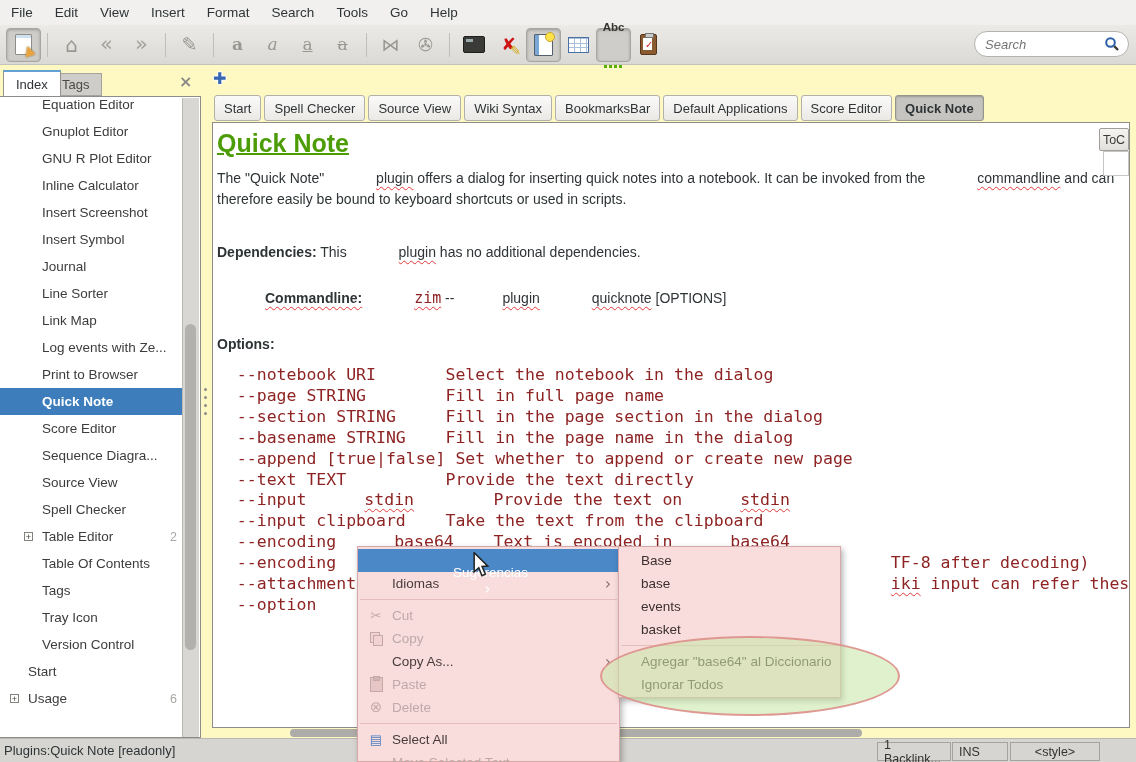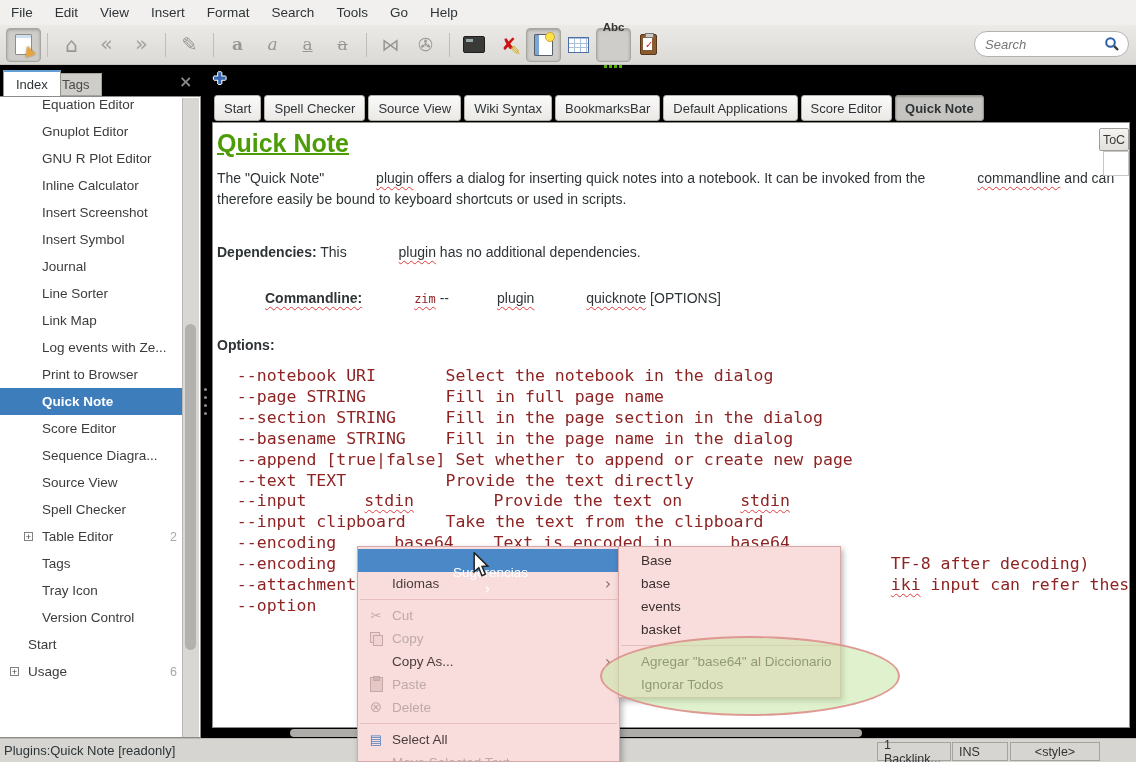--- a/index.html
+++ b/index.html
@@ -1,16 +1,16 @@
 <!DOCTYPE html>
 <html><head>
 <meta charset="utf-8">
 <style>
   html,body{margin:0;padding:0;}
-  .win{position:relative;width:1136px;height:762px;background:#000000;overflow:hidden;
+  .win{position:relative;width:1136px;height:762px;background:#fef9c3;overflow:hidden;
        font-family:"Liberation Sans",sans-serif;color:#2e3436;}
   
   .menubar{position:absolute;left:0;top:0;width:1136px;height:25px;background:#f1f0ee;
            display:flex;align-items:center;border-bottom:1px solid #e4e3df;}
   .mb-item{padding:4px 11px;font-size:13.5px;color:#2e3436;}
   
   .toolbar{position:absolute;left:0;top:25px;width:1136px;height:40px;
            background:linear-gradient(#eceae7,#dbd9d5);border-bottom:1px solid #c4c2bd;
            display:flex;align-items:center;padding:0 6px;box-sizing:border-box;}
   .tbtn{width:33px;height:32px;border-radius:4px;display:flex;align-items:center;justify-content:center;
@@ -90,21 +90,21 @@
   .h1{font-size:25px;font-weight:bold;color:#4c9c06;text-decoration:underline;
       text-decoration-thickness:2px;margin:1px 0 10px 0;display:inline-block;}
   .para{font-size:14px;line-height:21px;max-width:904px;}
   .p-dep{margin-top:32px;}
   .p-cmd{margin-top:25px;}
   .p-opt{margin-top:25px;}
   .b{font-weight:bold;}
   .wavy{text-decoration-line:underline;text-decoration-style:wavy;text-decoration-color:#e23a3a;
         text-decoration-thickness:1px;text-underline-offset:2.5px;padding-left:48px;}
   .b.wavy{text-decoration-line:underline;}
-  .imono{font-family:"DejaVu Sans Mono",monospace;color:#8e2323;font-size:12px;}
+  .imono{font-family:"DejaVu Sans Mono",monospace;color:#8e2323;font-size:15px;}
   .code{margin-top:10px;font-family:"DejaVu Sans Mono",monospace;font-size:16.5px;line-height:20.9px;
         color:#8e2323;white-space:pre;}
   .toc-btn{position:absolute;left:1099px;top:128px;width:30px;height:23px;background:linear-gradient(#f5f4f2,#e2e0dc);
            border:1px solid #a09e99;border-radius:2px;font-size:12.5px;display:flex;align-items:center;
            justify-content:center;color:#3a3a36;z-index:6;box-sizing:border-box;}
   .toc-panel{position:absolute;left:1103px;top:151px;width:26px;height:25px;background:#fff;
              border:1px solid #c8c6c2;z-index:6;box-sizing:border-box;}
   .hscroll{position:absolute;left:212px;top:729px;width:918px;height:9px;}
   .hthumb{position:absolute;left:78px;top:0;width:572px;height:8px;background:#aeaca8;border-radius:4px;}
   
@@ -289,20 +289,23 @@
           <span class="lbl" data-name="sidebar-item-label">Source View</span>
         </div>
         <div class="trow" data-name="sidebar-item-spell-checker">
           <span class="lbl" data-name="sidebar-item-label">Spell Checker</span>
         </div>
         <div class="trow" data-name="sidebar-item-table-editor">
           <span class="exp" data-name="expander-icon">+</span>
           <span class="lbl" data-name="sidebar-item-label">Table Editor</span>
           <span class="cnt" data-name="item-count-badge">2</span>
         </div>
+        <div class="trow" data-name="sidebar-item-table-of-contents">
+          <span class="lbl" data-name="sidebar-item-label">Table Of Contents</span>
+        </div>
         <div class="trow" data-name="sidebar-item-tags">
           <span class="lbl" data-name="sidebar-item-label">Tags</span>
         </div>
         <div class="trow" data-name="sidebar-item-tray-icon">
           <span class="lbl" data-name="sidebar-item-label">Tray Icon</span>
         </div>
         <div class="trow" data-name="sidebar-item-version-control">
           <span class="lbl" data-name="sidebar-item-label">Version Control</span>
         </div>
         <div class="trow lvl0" data-name="sidebar-item-start">

